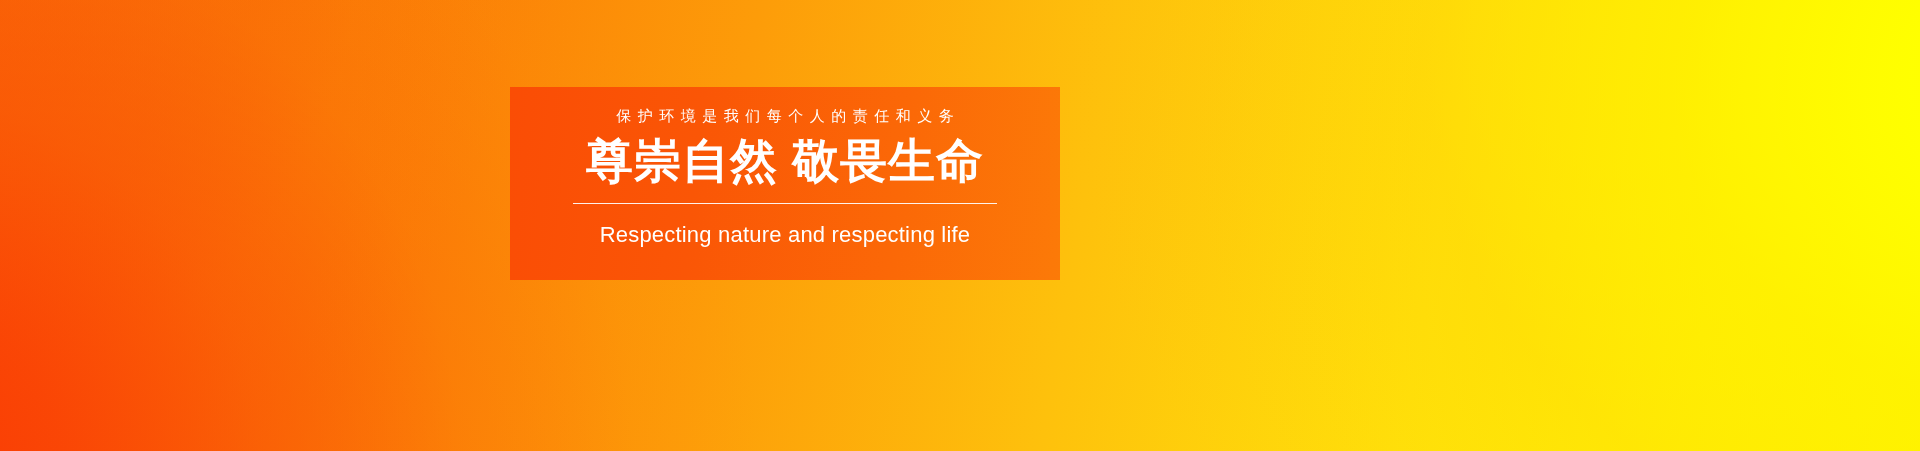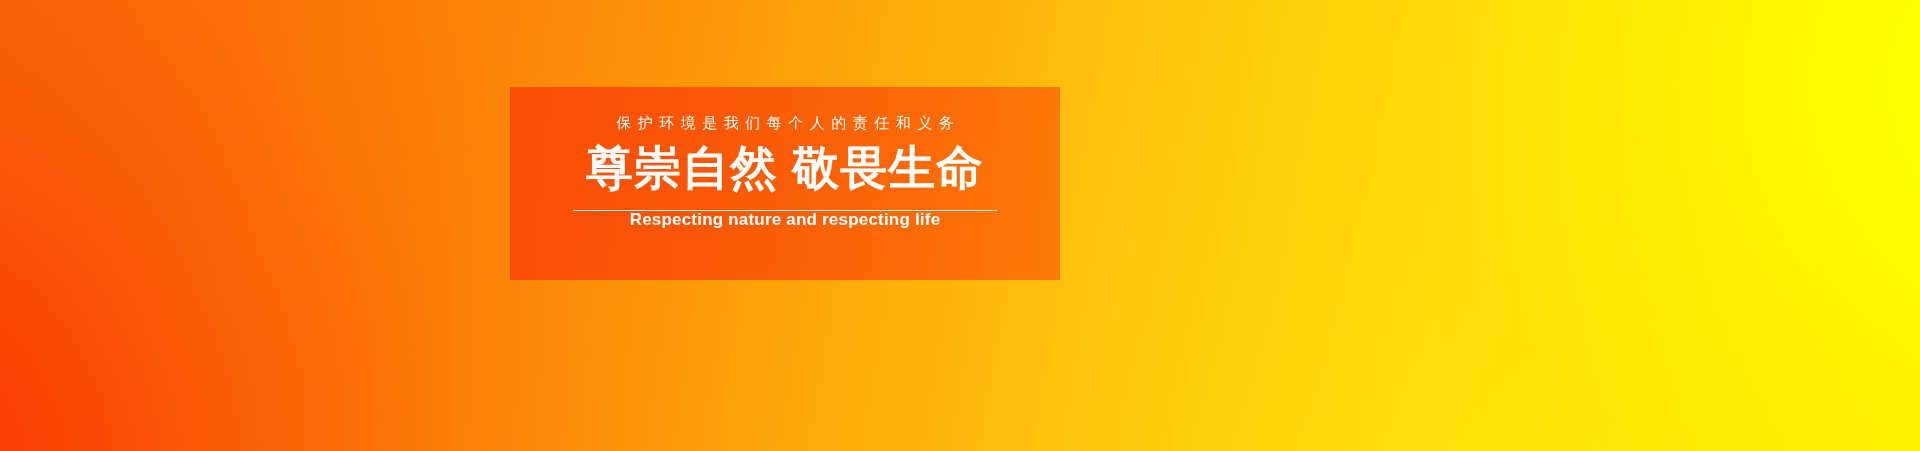--- a/index.html
+++ b/index.html
@@ -53,21 +53,21 @@
     left: 510px;
     top: 87px;
     width: 550px;
     height: 193px;
     box-sizing: border-box;
     background-image: linear-gradient(96deg, #FA4D05 0%, #FA5606 34%, #FB6807 70%, #FC7A08 100%);
     display: flex;
     flex-direction: column;
     align-items: center;
     justify-content: flex-start;
-    padding-top: 28px;
+    padding-top: 21px;
   }
 
   .panel-subtitle-cn {
     color: #ffffff;
     font-size: 15px;
     line-height: 1;
     letter-spacing: 6.5px;
     text-indent: 6.5px;
     font-weight: 400;
     white-space: nowrap;
@@ -86,25 +86,26 @@
   .panel-divider {
     width: 424px;
     height: 1px;
     background: #ffffff;
     opacity: 0.92;
     margin-top: 19px;
   }
 
   .panel-tagline-en {
     color: #ffffff;
-    font-size: 17px;
+    font-size: 22px;
     line-height: 1;
-    font-weight: 700;
+    font-weight: 400;
     letter-spacing: 0.2px;
     white-space: nowrap;
+    margin-top: 20px;
   }
 </style>
 </head>
 <body>
 
 <div class="banner">
 
   <div class="panel">
 
     <div class="panel-subtitle-cn">保护环境是我们每个人的责任和义务</div>

